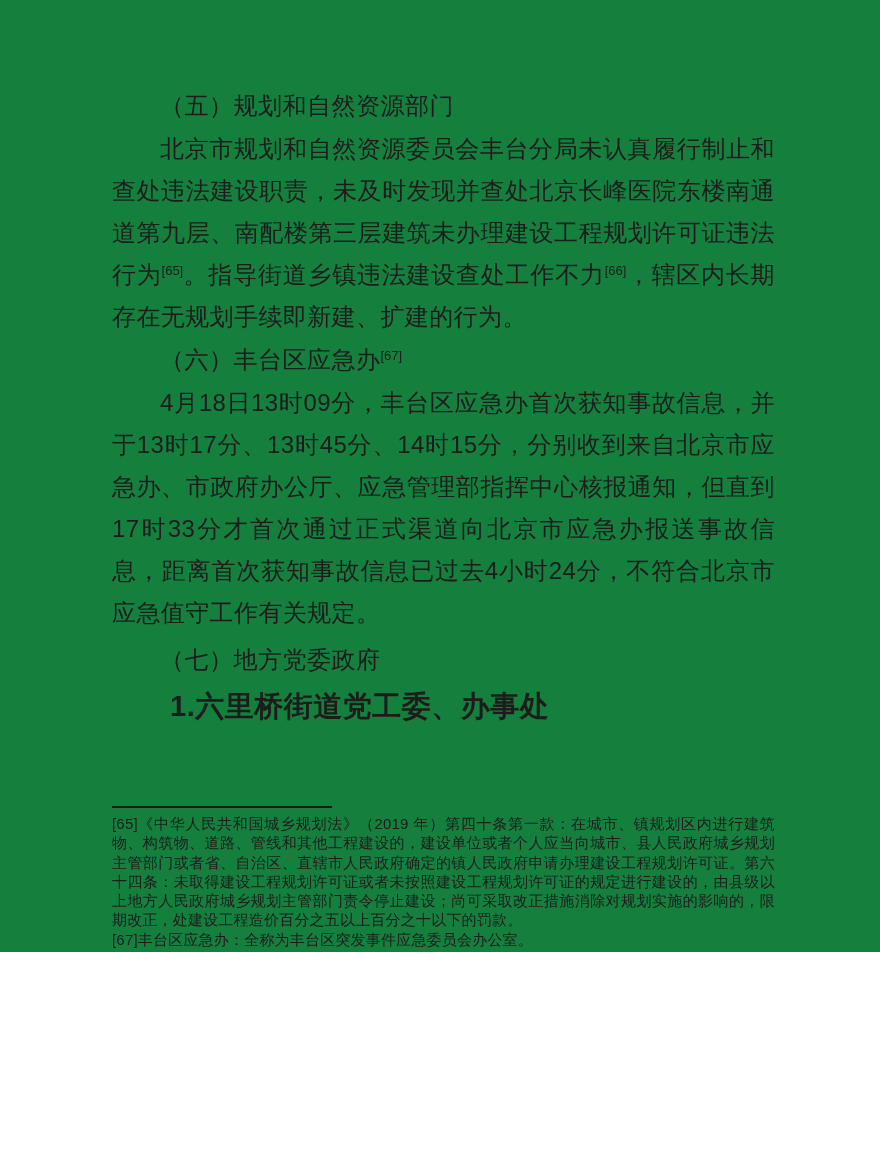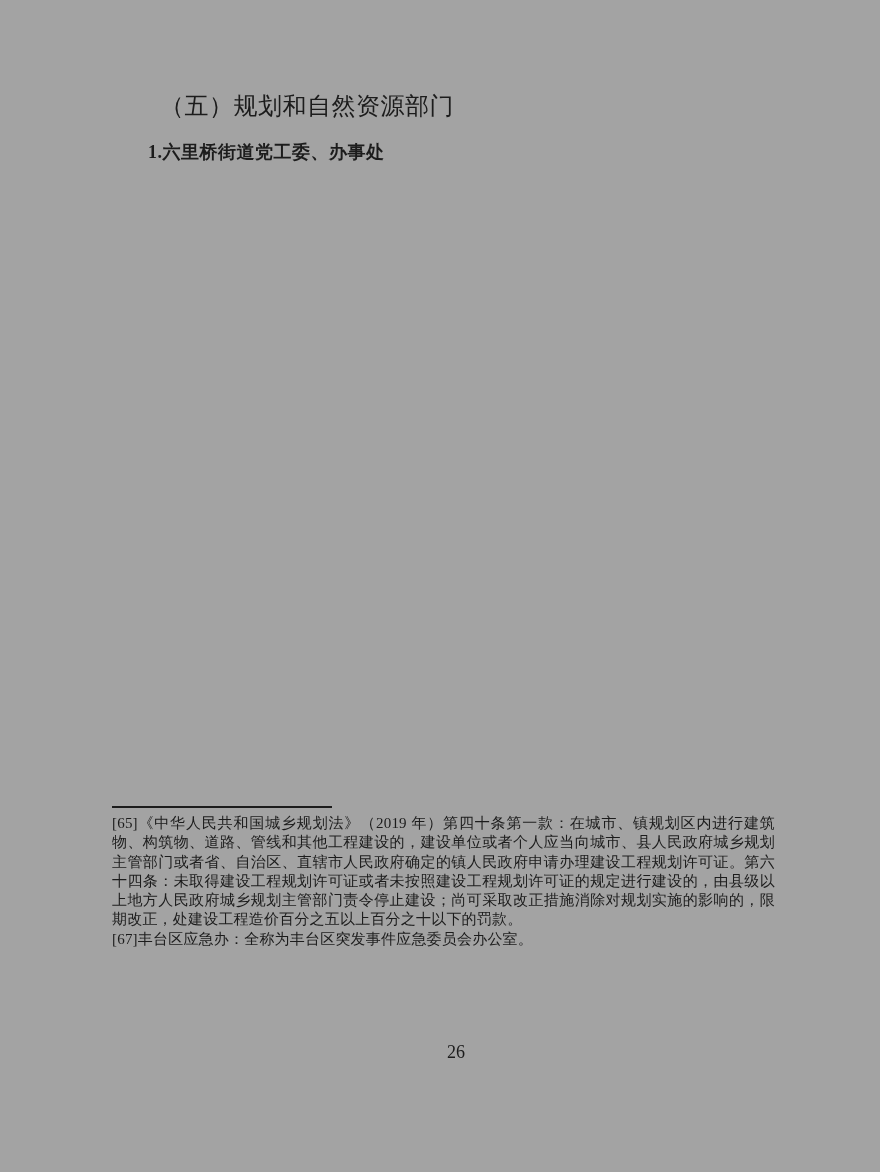--- a/index.html
+++ b/index.html
@@ -4,24 +4,24 @@
 <style>
   * { box-sizing: border-box; }
   html, body {
     margin: 0;
     padding: 0;
     background: #ffffff;
   }
   .page {
     position: relative;
     width: 880px;
-    height: 1172px;
-    background: #a3a3a3;
+    height: 952px;
+    background: #15803d;
     color: #1c1c1c;
-    font-family: Liberation Serif, serif;
+    font-family: Liberation Sans, sans-serif;
     overflow: hidden;
   }
   .content {
     position: absolute;
     left: 112px;
     top: 84px;
     width: 663px;
   }
   .sec-heading {
     font-size: 24px;
@@ -34,21 +34,21 @@
   }
   .body-para {
     font-size: 24px;
     line-height: 42px;
     margin: 0;
     text-indent: 2em;
     text-align: justify;
     letter-spacing: 0.4px;
   }
   .sub-heading {
-    font-size: 18px;
+    font-size: 29px;
     line-height: 44px;
     font-weight: bold;
     margin: 2px 0 0 0;
     text-indent: 2em;
     letter-spacing: 0.5px;
     white-space: nowrap;
   }
   .mt4 { margin-top: 4px; }
   sup.fn-ref {
     font-size: 13px;
@@ -88,23 +88,27 @@
 </style>
 </head>
 <body>
 
 <div class="page">
 
   <div class="content">
 
     <h3 class="sec-heading">（五）规划和自然资源部门</h3>
 
+    <p class="body-para"><span>北京市规划和自然资源委员会丰台分局未认真履行制止和查处违法建设职责，未及时发现并查处北京长峰医院东楼南通道第九层、南配楼第三层建筑未办理建设工程规划许可证违法行为</span><sup class="fn-ref">[65]</sup><span>。指导街道乡镇违法建设查处工作不力</span><sup class="fn-ref">[66]</sup><span>，辖区内长期存在无规划手续即新建、扩建的行为。</span></p>
 
+    <h3 class="sec-heading"><span>（六）丰台区应急办</span><sup class="fn-ref">[67]</sup></h3>
 
+    <p class="body-para">4月18日13时09分，丰台区应急办首次获知事故信息，并于13时17分、13时45分、14时15分，分别收到来自北京市应急办、市政府办公厅、应急管理部指挥中心核报通知，但直到17时33分才首次通过正式渠道向北京市应急办报送事故信息，距离首次获知事故信息已过去4小时24分，不符合北京市应急值守工作有关规定。</p>
 
+    <h3 class="sec-heading mt4">（七）地方党委政府</h3>
 
     <h4 class="sub-heading">1.六里桥街道党工委、办事处</h4>
 
 
   </div>
 
   <div class="footnote-sep"></div>
 
   <div class="footnotes">
     <p class="footnote">[65]《中华人民共和国城乡规划法》（2019 年）第四十条第一款：在城市、镇规划区内进行建筑物、构筑物、道路、管线和其他工程建设的，建设单位或者个人应当向城市、县人民政府城乡规划主管部门或者省、自治区、直辖市人民政府确定的镇人民政府申请办理建设工程规划许可证。第六十四条：未取得建设工程规划许可证或者未按照建设工程规划许可证的规定进行建设的，由县级以上地方人民政府城乡规划主管部门责令停止建设；尚可采取改正措施消除对规划实施的影响的，限期改正，处建设工程造价百分之五以上百分之十以下的罚款。</p>

